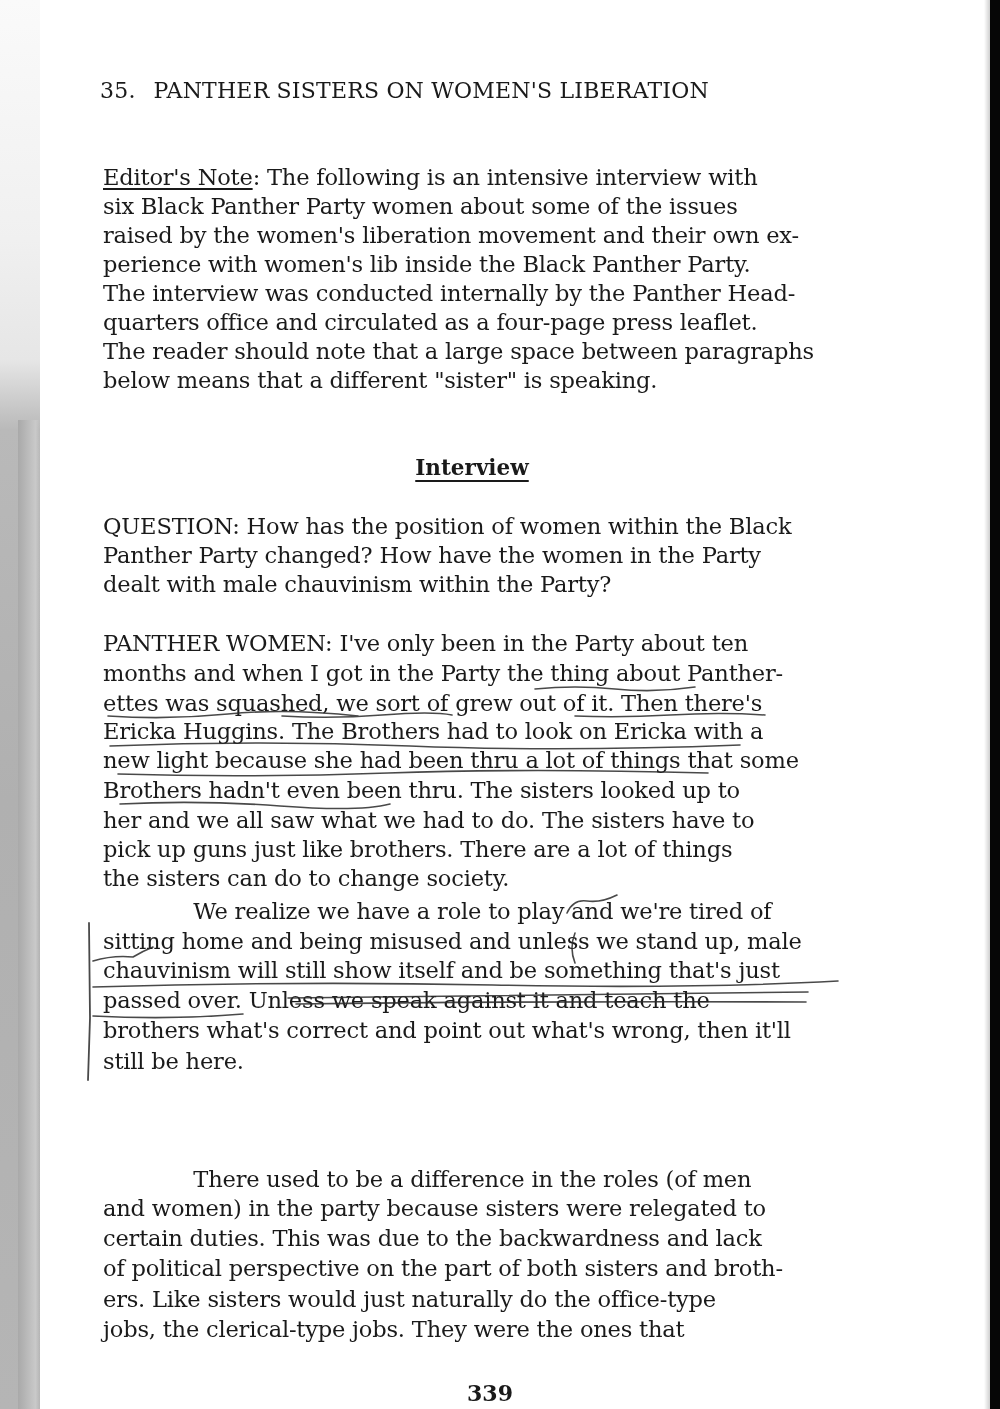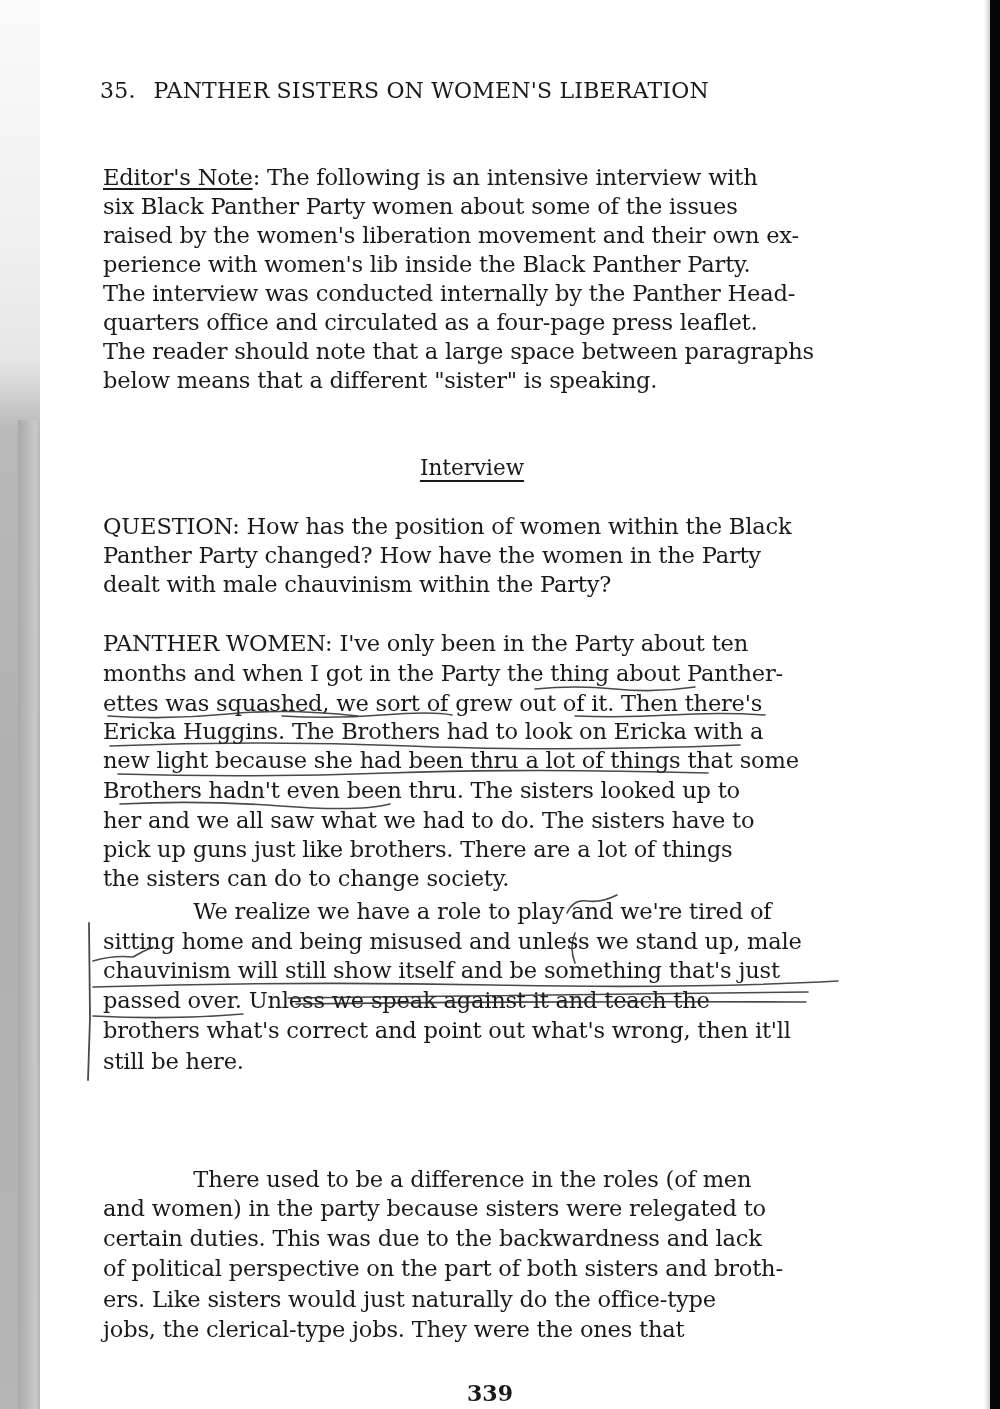--- a/index.html
+++ b/index.html
@@ -31,21 +31,21 @@
     font-size: 21.5px; letter-spacing: -0.2px; line-height: 28px;
     transform-origin: left center;
   }
   .title {
     position: absolute; left: 100px; top: 70px; font-size: 22px; white-space: nowrap;
     letter-spacing: 0.2px;
   }
   .title .num { margin-right: 18px; }
   .ul { text-decoration: underline; text-underline-offset: 3px; text-decoration-thickness: 1.5px; }
   .center { position: absolute; left: 0; width: 1000px; text-align: center; }
-  .heading-interview { top: 447px; font-size: 21.5px; }
+  .heading-interview { top: 447px; font-size: 21.5px; font-weight: bold; }
   .heading-interview span { text-decoration: underline; text-underline-offset: 5px; text-decoration-thickness: 2px; margin-left: -56px; }
   .page-number { top: 1372px; font-size: 22px; font-weight: bold; margin-left: -10px; }
   .indent { padding-left: 86px; }
   .annot { position: absolute; left: 0; top: 0; pointer-events: none; }
 </style>
 </head>
 <body>
 
 <div class="gutter-left"></div>
 <div class="edge-right"></div>

